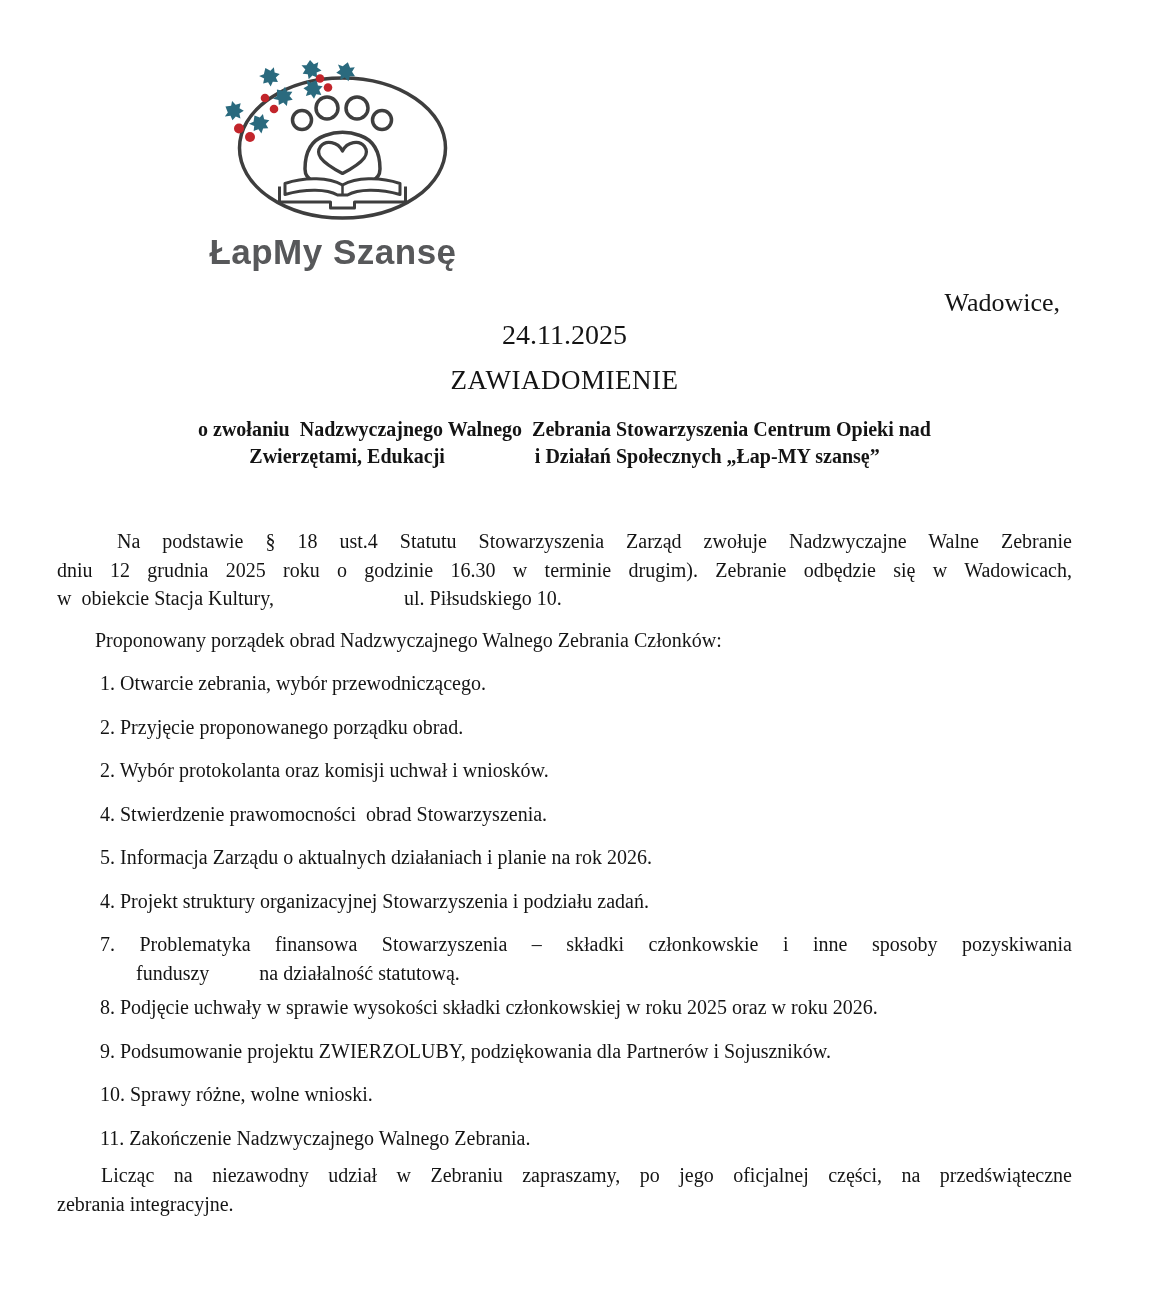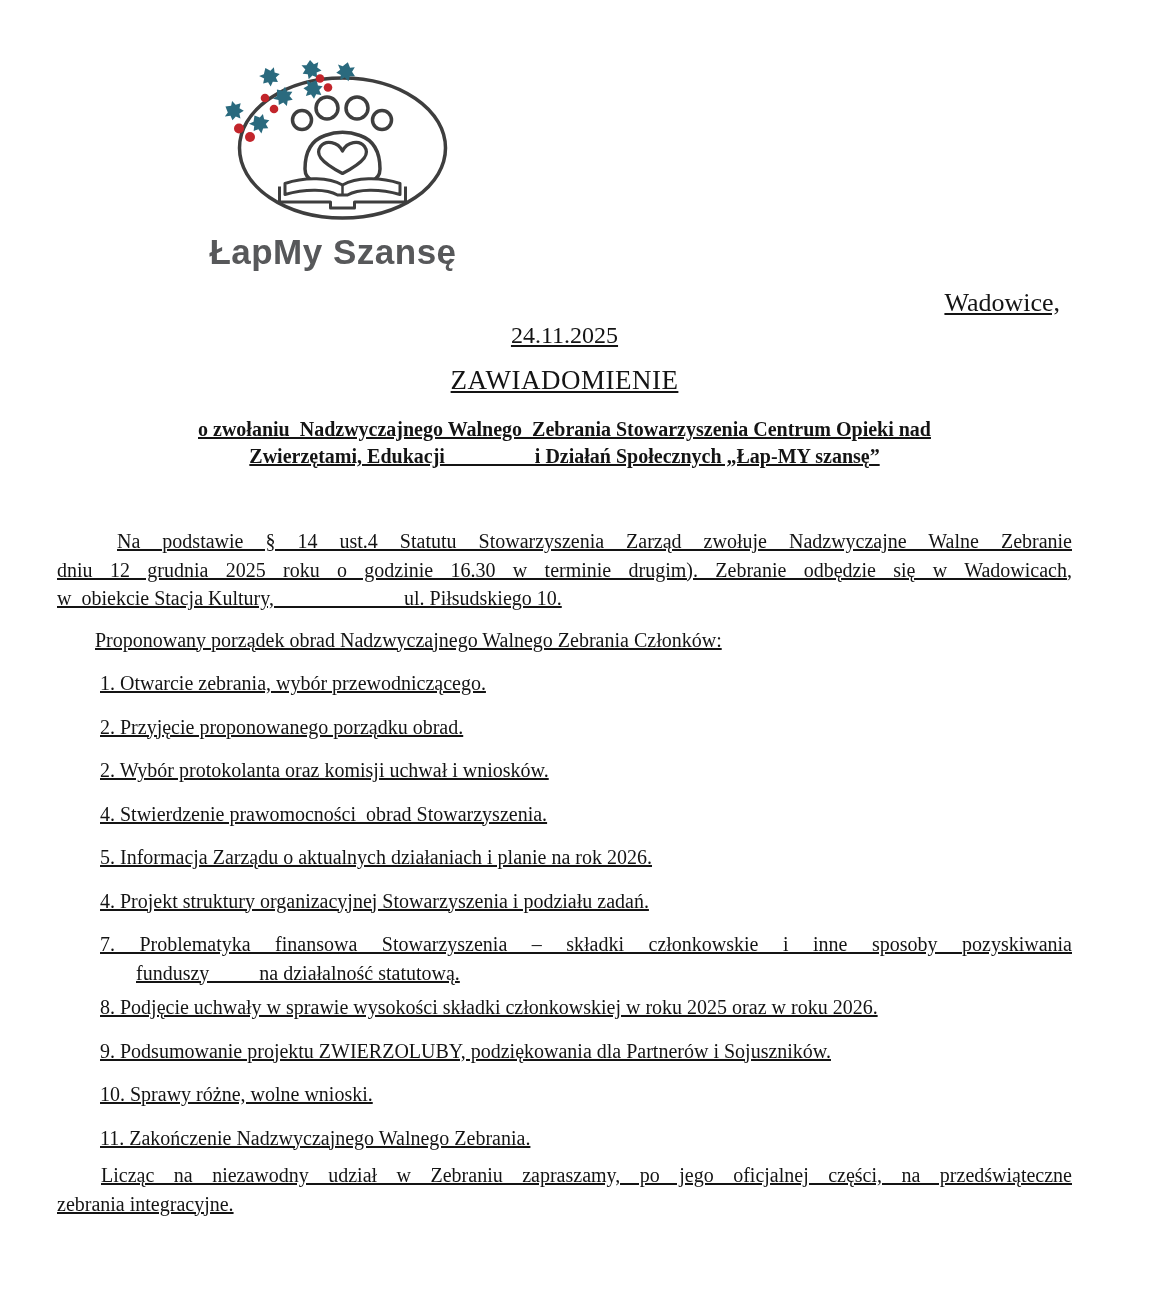--- a/index.html
+++ b/index.html
@@ -3,42 +3,41 @@
 <meta charset="utf-8">
 <style>
   html,body { margin:0; padding:0; background:#ffffff; }
   .page {
     position:relative;
     width:1170px; height:1224px;
     background:#ffffff;
     font-family:"Liberation Serif", serif;
     color:#141414;
     overflow:hidden;
-    text-decoration:underline;
   }
 
   
   .logo { position:absolute; left:203px; top:56px; width:260px; }
   .logo svg { display:block; margin-left:5px; }
   .logo-text {
     margin-top:-2px;
     width:260px;
     text-align:center;
     font-family:"Liberation Sans", sans-serif;
     font-weight:bold;
     font-size:35px;
     letter-spacing:0.5px;
     color:#57585a;
     white-space:nowrap;
   }
 
   
   .content { margin:0 98px 0 57px; }
   .city   { margin-top:288px; font-size:26px; line-height:30px; text-align:right; padding-right:12px; }
-  .date   { margin-top:2px;  font-size:24px; line-height:30px; text-align:center; }
+  .date   { margin-top:2px;  font-size:28px; line-height:30px; text-align:center; }
   .title  { margin-top:14px; font-size:27px; line-height:32px; text-align:center; letter-spacing:0.5px; }
   .subtitle { margin-top:20px; font-size:20px; line-height:27px; font-weight:bold; text-align:center; }
   .subtitle .sub-line { white-space:pre-wrap; }
 
   
   .bodytext { font-size:20px; line-height:28.5px; }
   .intro { margin-top:57px; }
   .stretch {               
     text-align:justify;
     text-align-last:justify;
@@ -111,21 +110,21 @@
     <div class="city">Wadowice,</div>
     <div class="date">24.11.2025</div>
     <div class="title">ZAWIADOMIENIE</div>
 
     <div class="subtitle">
       <div class="sub-line">o zwołaniu  Nadzwyczajnego Walnego  Zebrania Stowarzyszenia Centrum Opieki nad</div>
       <div class="sub-line">Zwierzętami, Edukacji                  i Działań Społecznych „Łap-MY szansę”</div>
     </div>
 
     <div class="intro bodytext">
-      <div class="stretch line-indent-first">Na podstawie §  14 ust.4 Statutu Stowarzyszenia Zarząd zwołuje Nadzwyczajne Walne Zebranie</div>
+      <div class="stretch line-indent-first">Na podstawie §  18 ust.4 Statutu Stowarzyszenia Zarząd zwołuje Nadzwyczajne Walne Zebranie</div>
       <div class="stretch">dniu 12 grudnia 2025 roku o godzinie 16.30 w terminie drugim). Zebranie odbędzie się w Wadowicach,</div>
       <div class="preline">w  obiekcie Stacja Kultury,                          ul. Piłsudskiego 10.</div>
     </div>
 
     <div class="lead bodytext preline">Proponowany porządek obrad Nadzwyczajnego Walnego Zebrania Członków:</div>
 
     <div class="agenda bodytext">
       <div class="agenda-item preline">1. Otwarcie zebrania, wybór przewodniczącego.</div>
       <div class="agenda-item preline">2. Przyjęcie proponowanego porządku obrad.</div>
       <div class="agenda-item preline">2. Wybór protokolanta oraz komisji uchwał i wniosków.</div>

